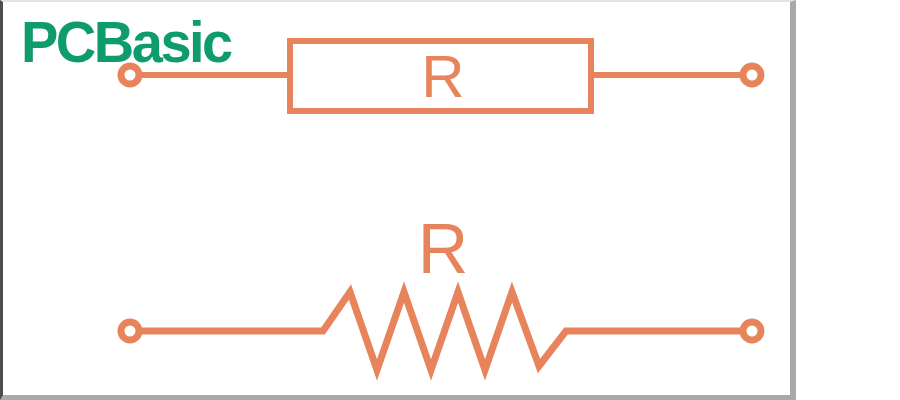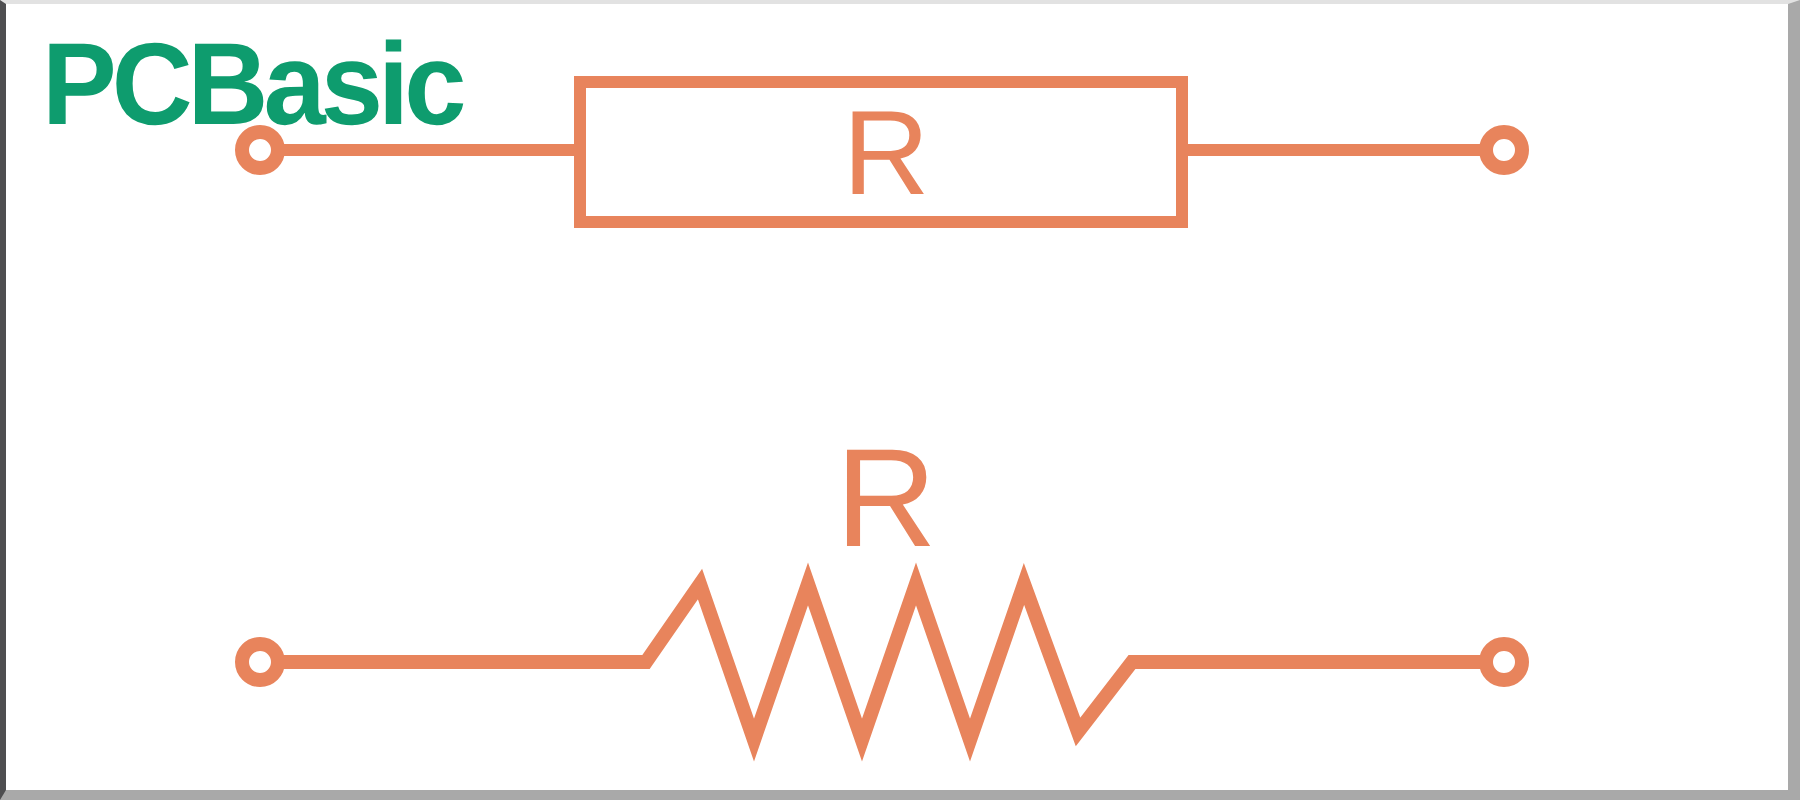--- a/index.html
+++ b/index.html
@@ -3,21 +3,21 @@
 <meta charset="utf-8">
 <style>
   html, body {
     margin: 0;
     padding: 0;
     background: #ffffff;
     font-family: "Liberation Sans", sans-serif;
   }
   .frame {
     position: relative;
-    width: 900px;
+    width: 796px;
     height: 400px;
     box-sizing: border-box;
     background: #ffffff;
     border-left: 3px solid #4e4e50;
     border-top: 2px solid #e2e2e2;
     border-right: 6px solid #a9a9a9;
     border-bottom: 5px solid #a9a9a9;
     overflow: hidden;
   }
   .logo {

